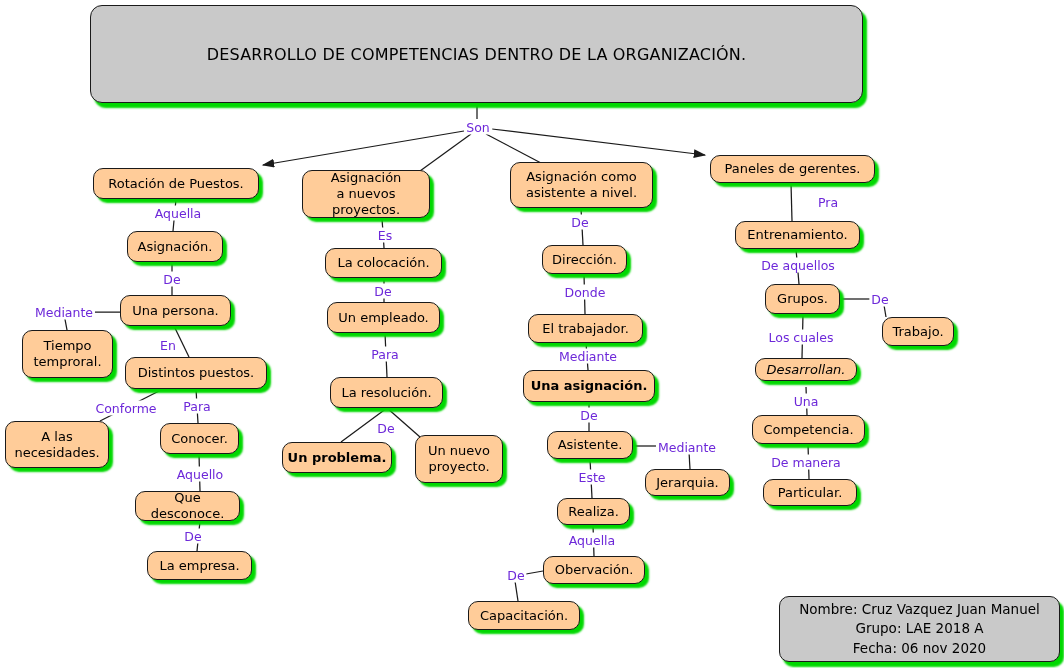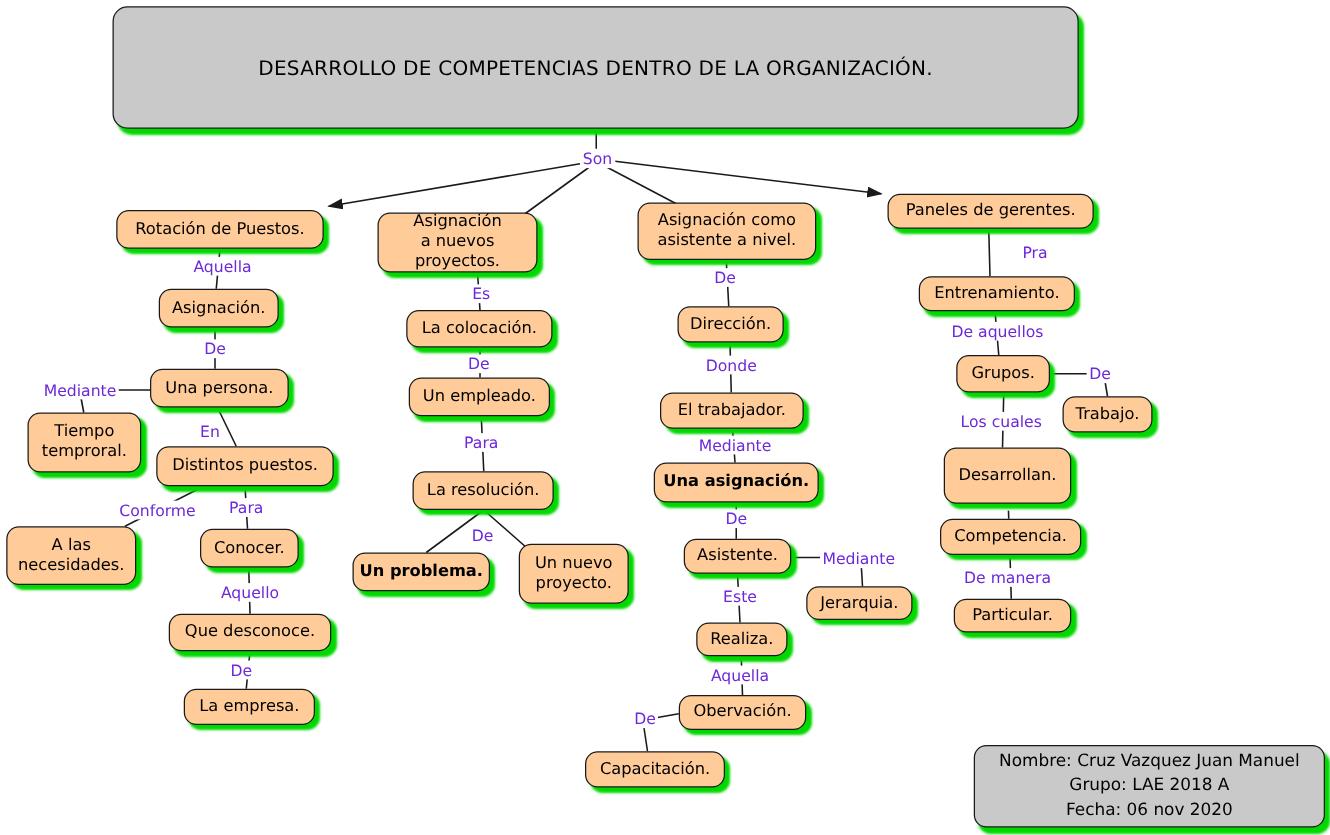--- a/index.html
+++ b/index.html
@@ -86,21 +86,21 @@
   <div id="node-layer">
       <div class="concept-node" style="left: 93px; top: 168px; width: 166px; height: 31px;">Rotación de Puestos.</div>
       <div class="concept-node" style="left: 127px; top: 231px; width: 96px; height: 31px;">Asignación.</div>
       <div class="concept-node" style="left: 120px; top: 295px; width: 111px; height: 31px;">Una persona.</div>
       <div class="concept-node" style="left: 22px; top: 330px; width: 91px; height: 48px;">Tiempo
 temproral.</div>
       <div class="concept-node" style="left: 125px; top: 357px; width: 142px; height: 32px;">Distintos puestos.</div>
       <div class="concept-node" style="left: 5px; top: 421px; width: 104px; height: 47px;">A las
 necesidades.</div>
       <div class="concept-node" style="left: 160px; top: 423px; width: 79px; height: 31px;">Conocer.</div>
-      <div class="concept-node" style="left: 135px; top: 491px; width: 130px; height: 30px;">Que desconoce.</div>
+      <div class="concept-node" style="left: 135px; top: 491px; width: 105px; height: 30px;">Que desconoce.</div>
       <div class="concept-node" style="left: 147px; top: 551px; width: 105px; height: 29px;">La empresa.</div>
       <div class="concept-node" style="left: 302px; top: 170px; width: 128px; height: 48px;">Asignación
 a nuevos proyectos.</div>
       <div class="concept-node" style="left: 325px; top: 248px; width: 117px; height: 30px;">La colocación.</div>
       <div class="concept-node" style="left: 327px; top: 302px; width: 113px; height: 31px;">Un empleado.</div>
       <div class="concept-node" style="left: 330px; top: 377px; width: 113px; height: 31px;">La resolución.</div>
       <div class="concept-node" style="left: 282px; top: 442px; width: 110px; height: 31px; font-weight: bold;">Un problema.</div>
       <div class="concept-node" style="left: 415px; top: 435px; width: 88px; height: 48px;">Un nuevo
 proyecto.</div>
       <div class="concept-node" style="left: 510px; top: 162px; width: 143px; height: 46px;">Asignación como
@@ -109,22 +109,22 @@
       <div class="concept-node" style="left: 528px; top: 314px; width: 115px; height: 29px; text-align: center;">El trabajador.</div>
       <div class="concept-node" style="left: 523px; top: 370px; width: 132px; height: 32px; font-weight: bold;">Una asignación.</div>
       <div class="concept-node" style="left: 547px; top: 431px; width: 86px; height: 28px;">Asistente.</div>
       <div class="concept-node" style="left: 645px; top: 469px; width: 85px; height: 27px;">Jerarquia.</div>
       <div class="concept-node" style="left: 557px; top: 498px; width: 73px; height: 27px;">Realiza.</div>
       <div class="concept-node" style="left: 543px; top: 556px; width: 102px; height: 28px;">Obervación.</div>
       <div class="concept-node" style="left: 468px; top: 601px; width: 112px; height: 29px;">Capacitación.</div>
       <div class="concept-node" style="left: 710px; top: 155px; width: 165px; height: 28px;">Paneles de gerentes.</div>
       <div class="concept-node" style="left: 735px; top: 221px; width: 125px; height: 28px;">Entrenamiento.</div>
       <div class="concept-node" style="left: 765px; top: 284px; width: 75px; height: 30px;">Grupos.</div>
-      <div class="concept-node" style="left: 850px; top: 317px; width: 72px; height: 29px; text-align: right;">Trabajo.</div>
-      <div class="concept-node" style="left: 755px; top: 358px; width: 102px; height: 45px;">Desarrollan.</div>
+      <div class="concept-node" style="left: 882px; top: 317px; width: 72px; height: 29px; text-align: right;">Trabajo.</div>
+      <div class="concept-node" style="left: 755px; top: 358px; width: 102px; height: 23px; font-style: italic;">Desarrollan.</div>
       <div class="concept-node" style="left: 752px; top: 415px; width: 113px; height: 29px;">Competencia.</div>
       <div class="concept-node" style="left: 763px; top: 479px; width: 94px; height: 27px;">Particular.</div>
       <div class="link-label" style="left: 478px; top: 127px;">Son</div>
       <div class="link-label" style="left: 178px; top: 213px;">Aquella</div>
       <div class="link-label" style="left: 172px; top: 279px;">De</div>
       <div class="link-label" style="left: 64px; top: 312px;">Mediante</div>
       <div class="link-label" style="left: 168px; top: 345px;">En</div>
       <div class="link-label" style="left: 126px; top: 408px;">Conforme</div>
       <div class="link-label" style="left: 197px; top: 406px;">Para</div>
       <div class="link-label" style="left: 200px; top: 474px;">Aquello</div>

